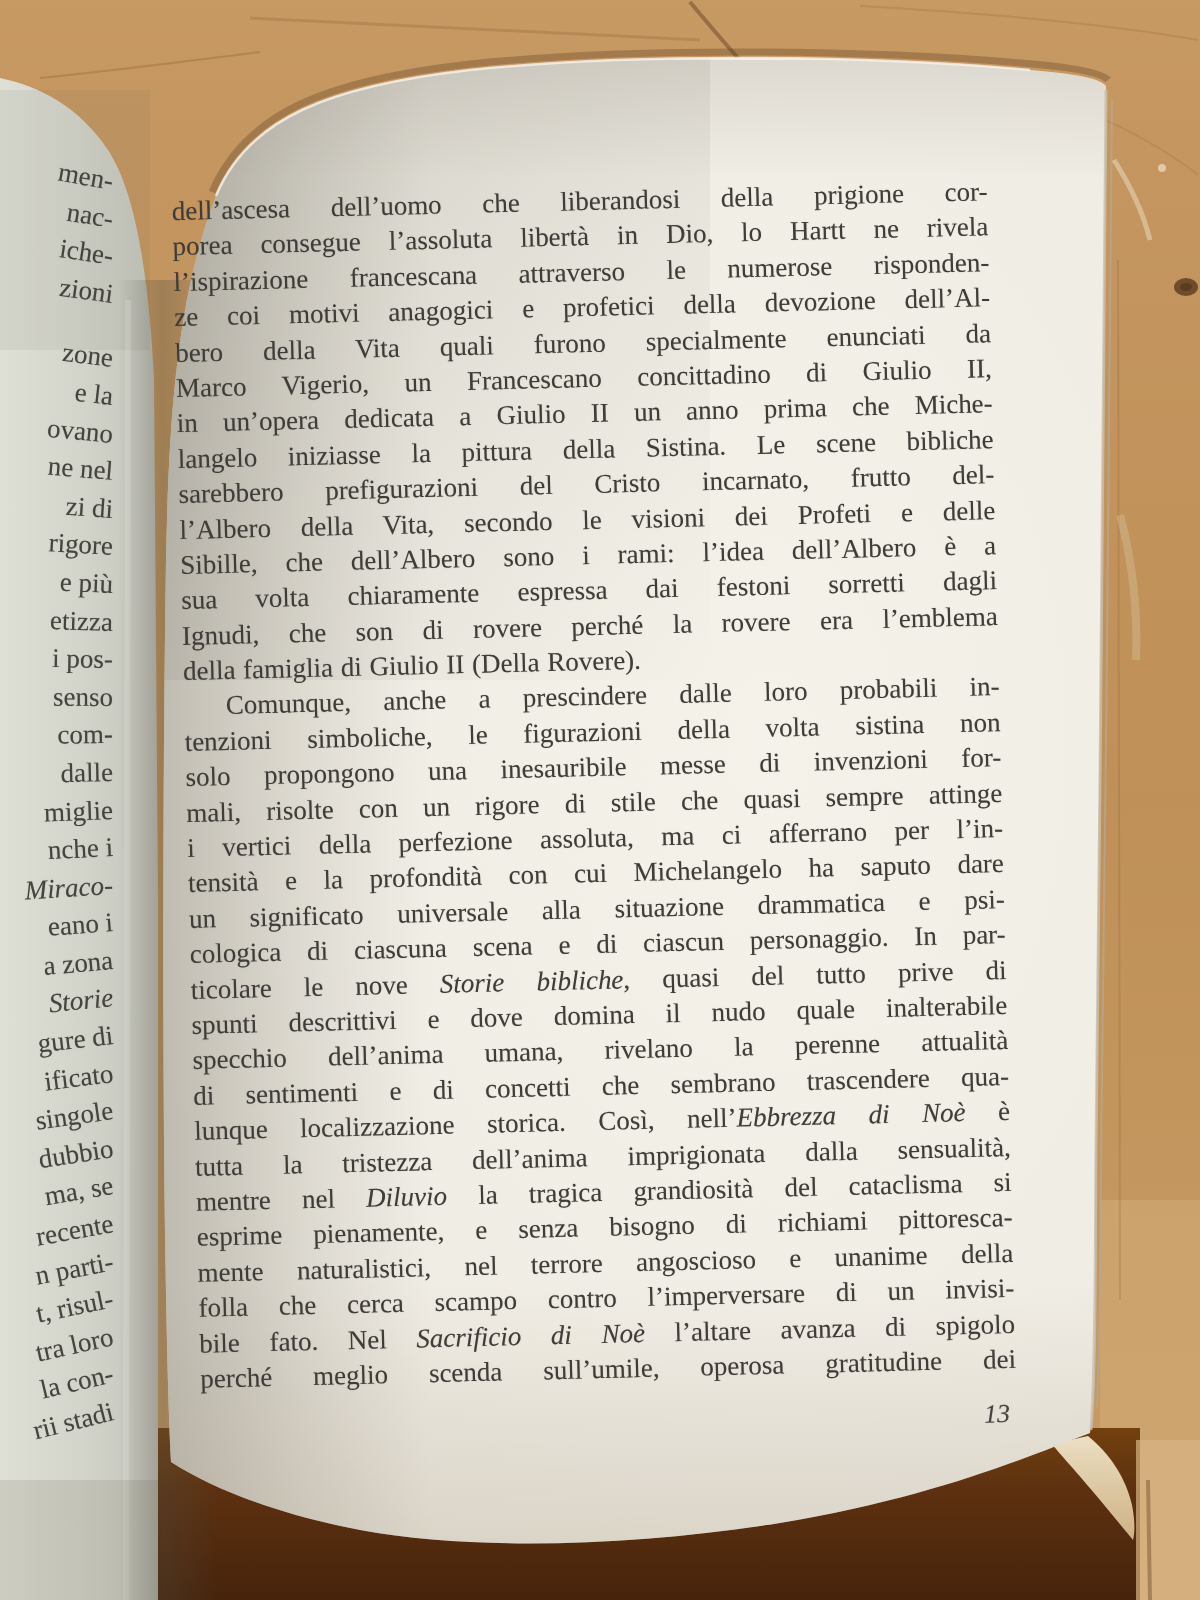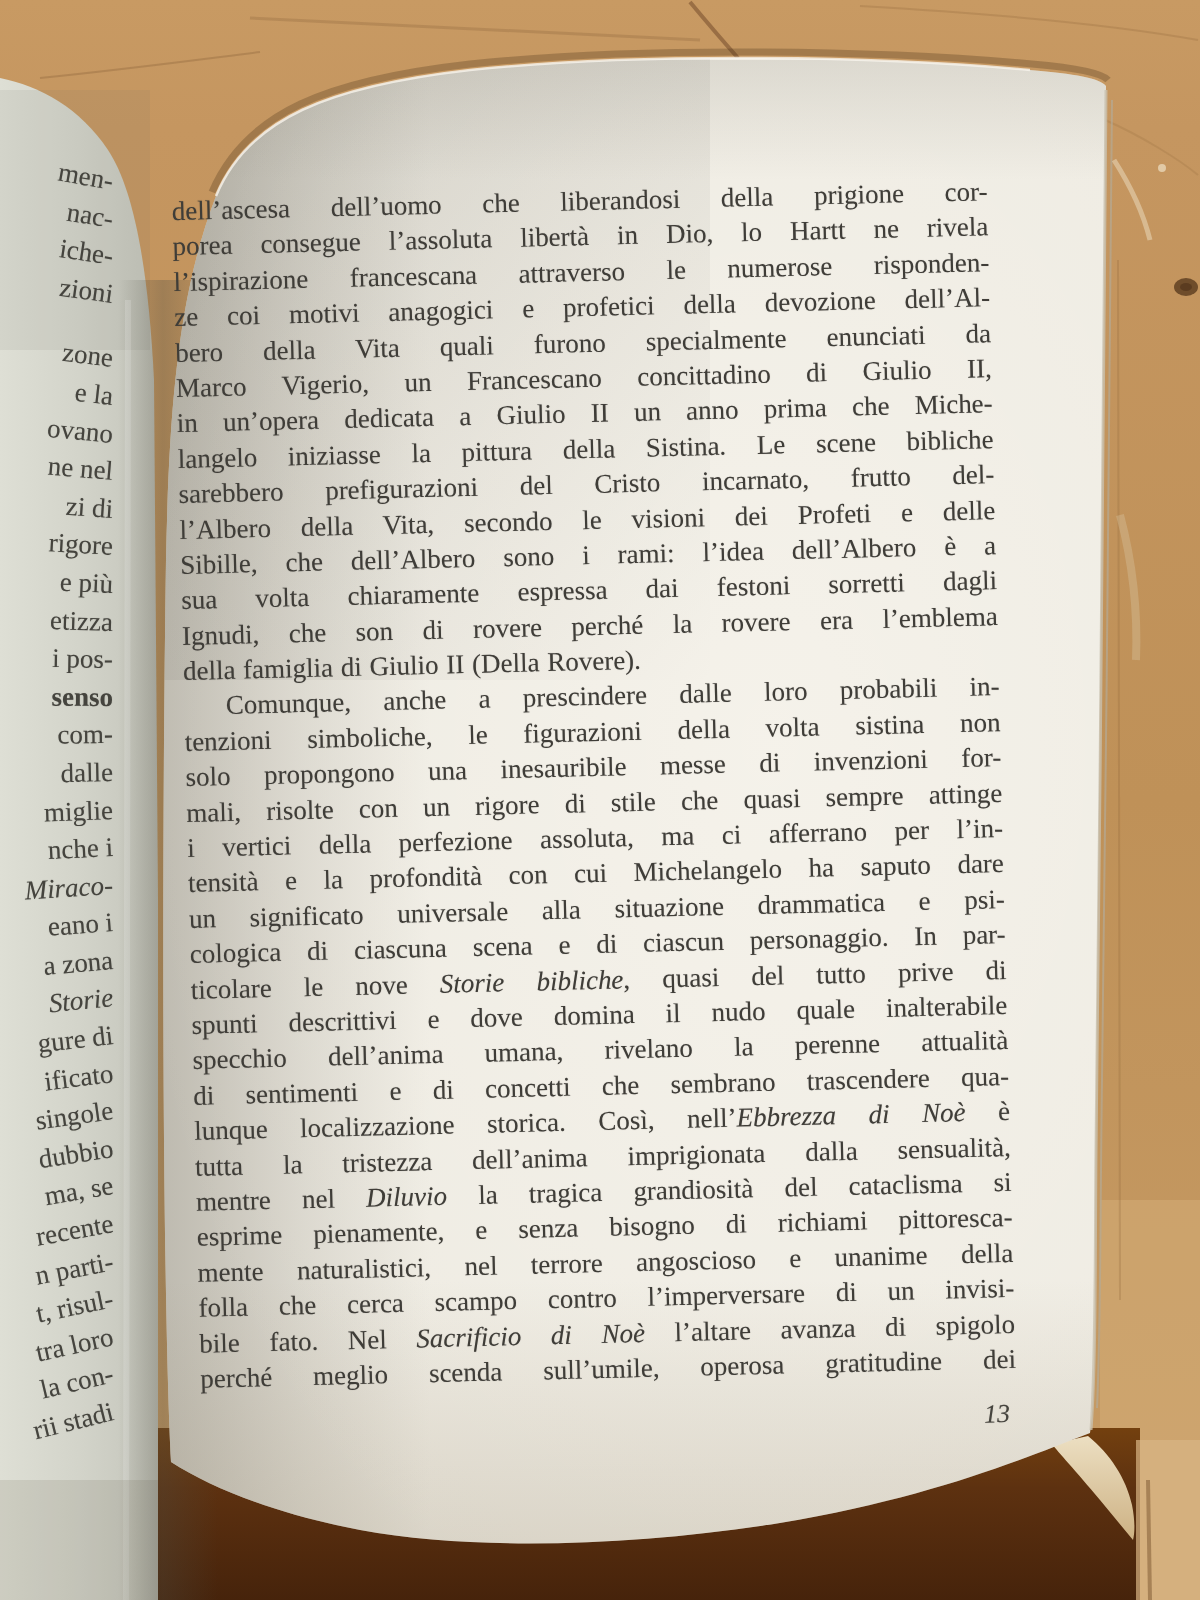--- a/index.html
+++ b/index.html
@@ -155,21 +155,21 @@
       <div class="frag" style="transform: rotate(7.75deg);">zioni</div>
       <div class="frag" style="margin-top: 27px; transform: rotate(7deg);">zone</div>
       <div class="frag" style="transform: rotate(6.25deg);">e la</div>
       <div class="frag" style="transform: rotate(5.5deg);">ovano</div>
       <div class="frag" style="transform: rotate(4.75deg);">ne nel</div>
       <div class="frag" style="transform: rotate(4deg);">zi di</div>
       <div class="frag" style="transform: rotate(3.25deg);">rigore</div>
       <div class="frag" style="transform: rotate(2.5deg);">e più</div>
       <div class="frag" style="transform: rotate(1.75deg);">etizza</div>
       <div class="frag" style="transform: rotate(1deg);">i pos-</div>
-      <div class="frag" style="transform: rotate(0.25deg); font-weight: bold;">senso</div>
+      <div class="frag" style="transform: rotate(0.25deg);">senso</div>
       <div class="frag" style="transform: rotate(-0.5deg);">com-</div>
       <div class="frag" style="transform: rotate(-1.25deg);">dalle</div>
       <div class="frag" style="transform: rotate(-2deg);">miglie</div>
       <div class="frag" style="transform: rotate(-2.75deg);">nche i</div>
       <div class="frag" style="transform: rotate(-3.5deg);"><i>Miraco-</i></div>
       <div class="frag" style="transform: rotate(-4.25deg);">eano i</div>
       <div class="frag" style="transform: rotate(-5deg);">a zona</div>
       <div class="frag" style="transform: rotate(-5.75deg);"><i>Storie</i></div>
       <div class="frag" style="transform: rotate(-6.5deg);">gure di</div>
       <div class="frag" style="transform: rotate(-7.25deg);">ificato</div>

